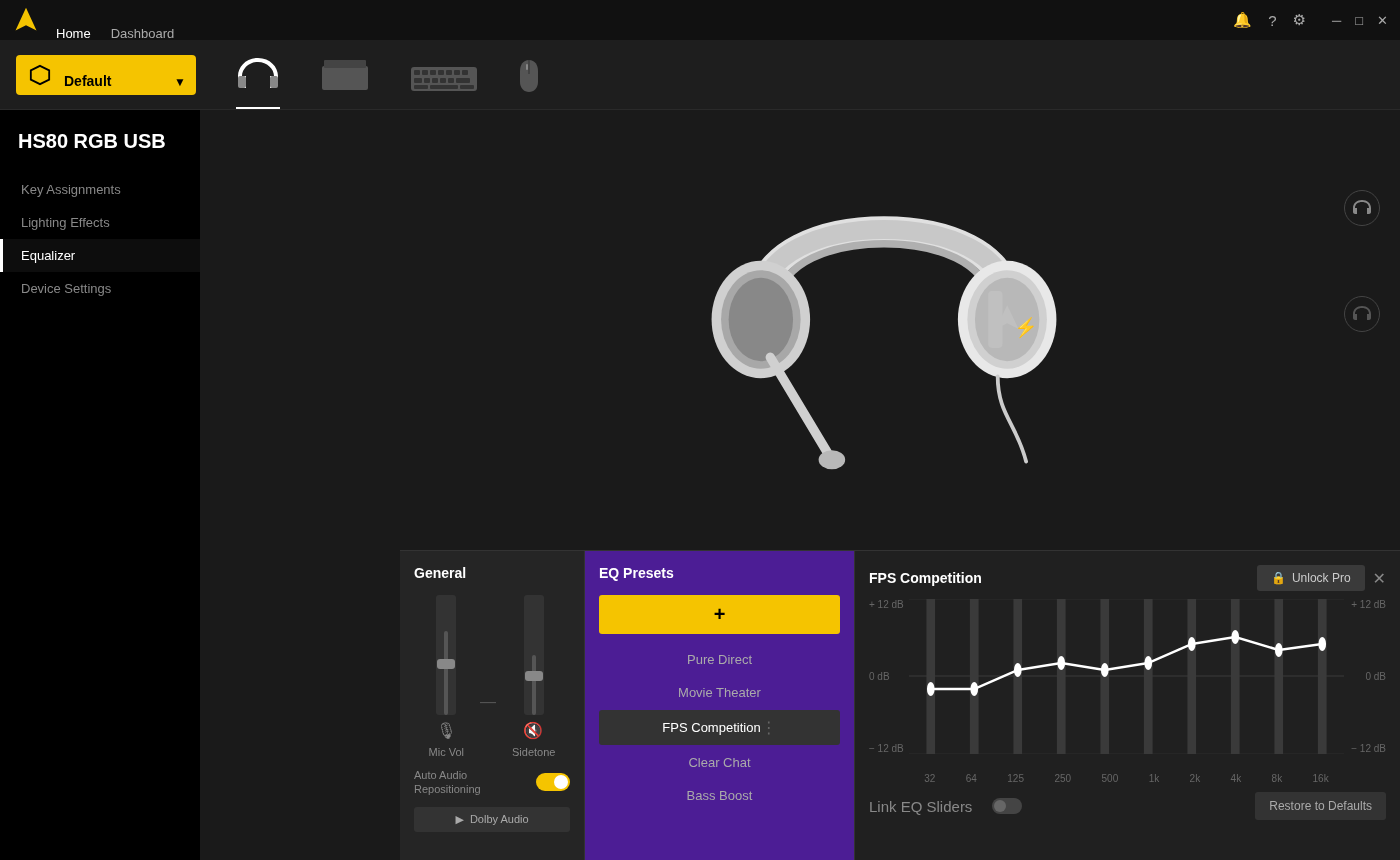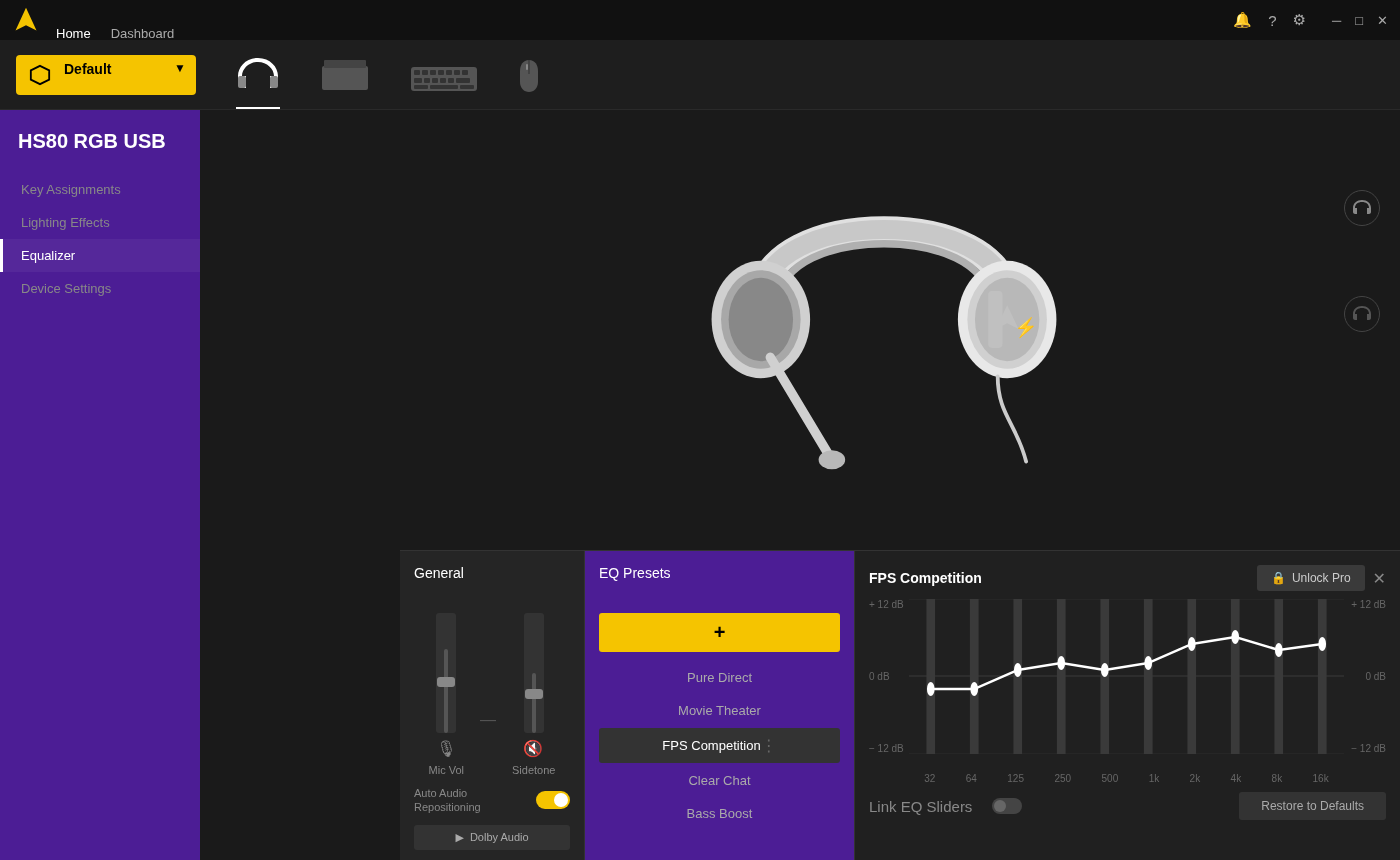--- a/index.html
+++ b/index.html
@@ -63,21 +63,21 @@
     .profilebar {
       height: 70px;
       background: #1e1e1e;
       border-bottom: 1px solid #2a2a2a;
       display: flex;
       align-items: center;
       padding: 0 16px;
     }
     .profile-selector {
       display: flex;
-      align-items: flex-start;
+      align-items: flex-end;
       gap: 10px;
       background: #f5c400;
       border-radius: 4px;
       padding: 6px 10px;
       cursor: pointer;
       min-width: 180px;
     }
     .profile-icon {
       width: 28px;
       height: 28px;
@@ -131,21 +131,21 @@
 
     
     .main {
       display: flex;
       height: calc(860px - 40px - 70px);
     }
 
     
     .sidebar {
       width: 200px;
-      background: #4c1d95;
+      background: #000000;
       padding-top: 20px;
       flex-shrink: 0;
     }
     .device-title {
       color: #fff;
       font-size: 20px;
       font-weight: 600;
       padding: 0 18px 20px;
     }
     .nav-item {
@@ -214,22 +214,22 @@
       width: 185px;
       background: #252525;
       border-top: 1px solid #333;
       border-right: 1px solid #333;
       padding: 14px;
       flex-shrink: 0;
     }
     .panel-title {
       color: #fff;
       font-size: 14px;
-      font-weight: 400;
-      margin-bottom: 32px;
+      font-weight: 700;
+      margin-bottom: 14px;
     }
     .sliders-row {
       display: flex;
       gap: 16px;
       justify-content: center;
       margin-bottom: 8px;
     }
     .slider-container {
       display: flex;
       flex-direction: column;
@@ -435,21 +435,21 @@
       border-radius: 50%;
       position: absolute;
       top: 2px;
       left: 2px;
     }
     .restore-btn {
       background: #333;
       border: none;
       color: #aaa;
       font-size: 12px;
-      padding: 7px 22px;
+      padding: 7px 14px;
       border-radius: 3px;
       cursor: pointer;
     }
   </style>
 </head>
 <body>
 
 <div class="titlebar">
   <svg class="titlebar-logo" viewBox="0 0 32 32">
     <polygon points="16,2 28,28 16,22 4,28" fill="#f5c400"></polygon>

